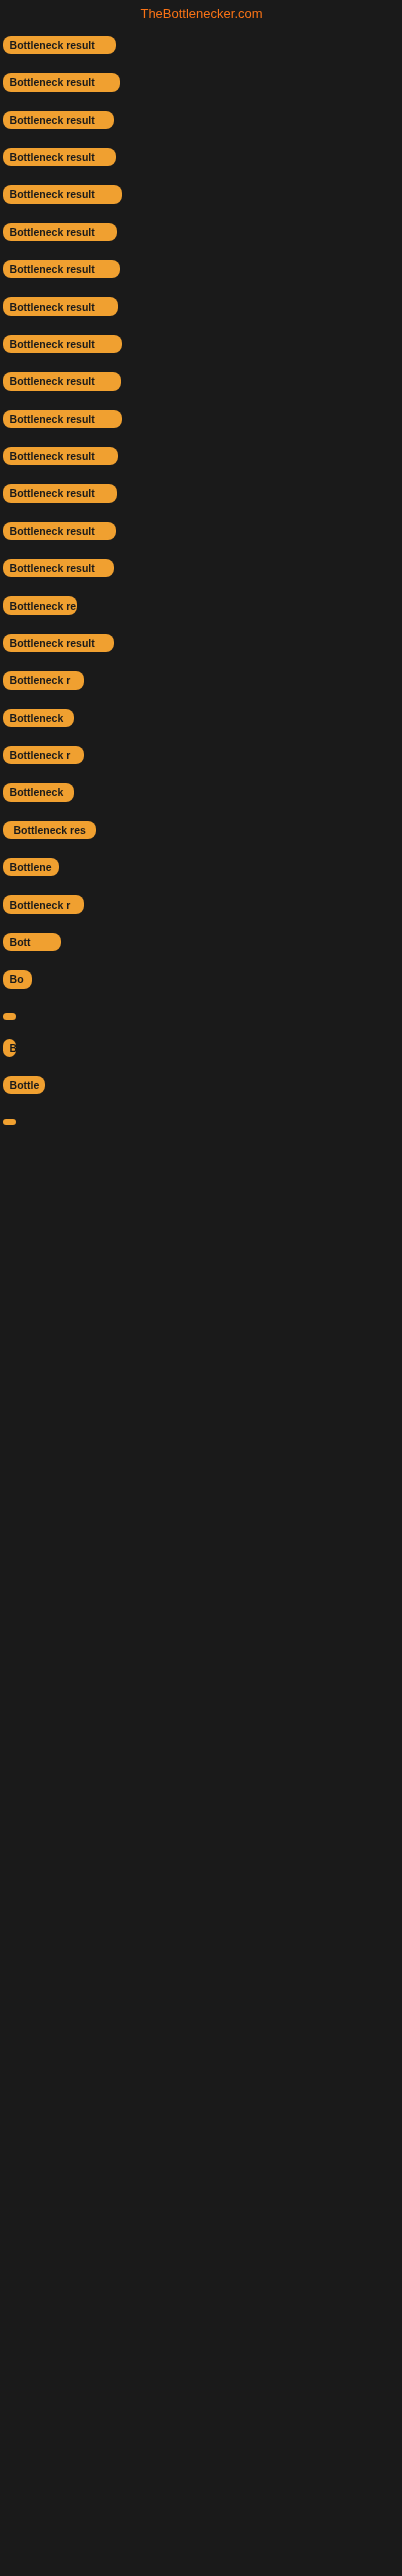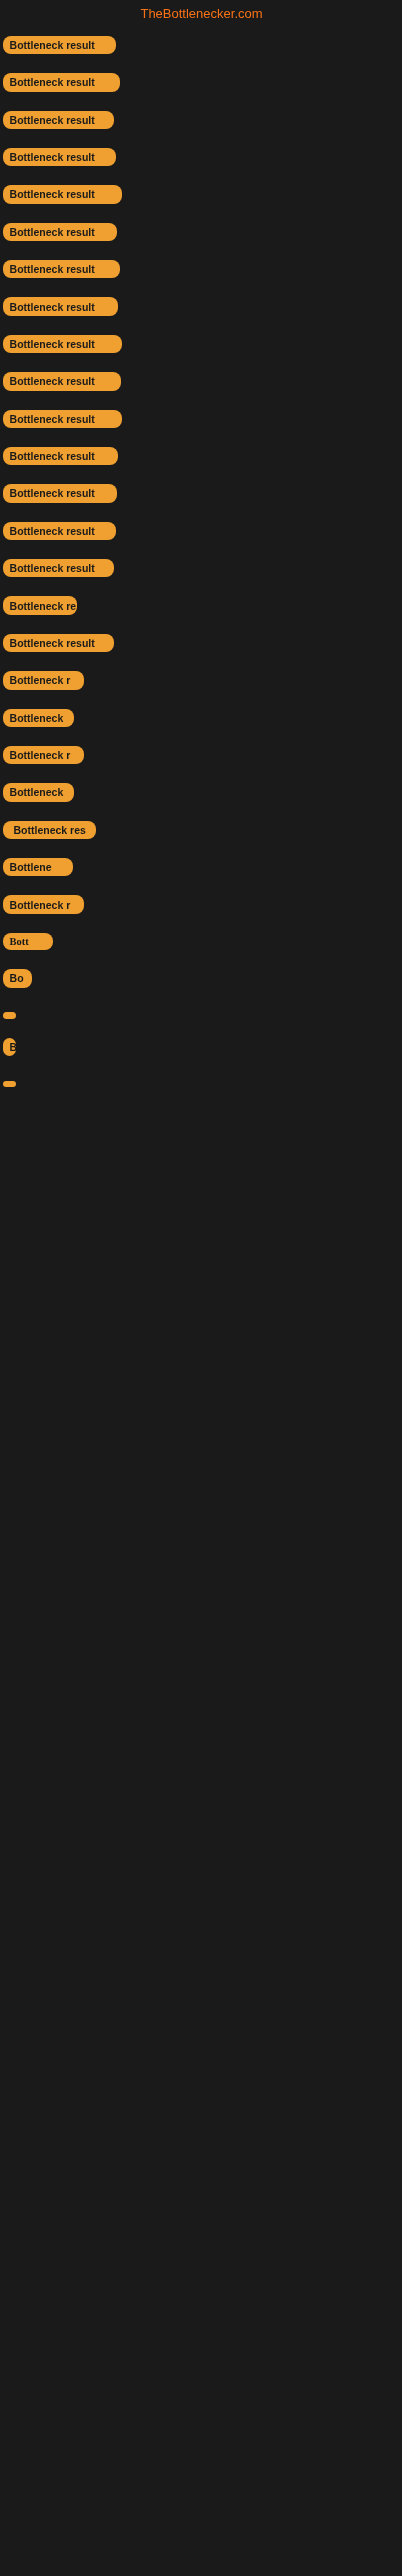--- a/index.html
+++ b/index.html
@@ -62,21 +62,22 @@
     <div class="bar-row"><span class="bottleneck-bar" style="width: 114px;">Bottleneck result</span></div>
     <div class="bar-row"><span class="bottleneck-bar" style="width: 113px;">Bottleneck result</span></div>
     <div class="bar-row"><span class="bottleneck-bar" style="width: 111px;">Bottleneck result</span></div>
     <div class="bar-row"><span class="bottleneck-bar" style="width: 74px;">Bottleneck re</span></div>
     <div class="bar-row"><span class="bottleneck-bar" style="width: 111px;">Bottleneck result</span></div>
     <div class="bar-row"><span class="bottleneck-bar" style="width: 81px;">Bottleneck r</span></div>
     <div class="bar-row"><span class="bottleneck-bar" style="width: 71px;">Bottleneck</span></div>
     <div class="bar-row"><span class="bottleneck-bar" style="width: 81px;">Bottleneck r</span></div>
     <div class="bar-row"><span class="bottleneck-bar" style="width: 71px;">Bottleneck</span></div>
     <div class="bar-row"><span class="bottleneck-bar" style="width: 93px; text-align: center;">Bottleneck res</span></div>
-    <div class="bar-row"><span class="bottleneck-bar" style="width: 70px;">Bottlene</span></div>
+    <div class="bar-row"><span class="bottleneck-bar" style="width: 56px;">Bottlene</span></div>
     <div class="bar-row"><span class="bottleneck-bar" style="width: 81px;">Bottleneck r</span></div>
-    <div class="bar-row"><span class="bottleneck-bar" style="width: 50px; font-family: Liberation Serif, serif;">Bott</span></div>
+    <div class="bar-row"><span class="bottleneck-bar" style="width: 58px;">Bott</span></div>
     <div class="bar-row"><span class="bottleneck-bar" style="width: 29px;">Bo</span></div>
     <div class="bar-row"><span class="bottleneck-bar" style="width: 6.4px;"></span></div>
     <div class="bar-row"><span class="bottleneck-bar" style="width: 13px;">B</span></div>
+    <div class="bar-row"><span class="bottleneck-bar" style="width: 42px;">Bottle</span></div>
     <div class="bar-row"><span class="bottleneck-bar" style="width: 6.4px;"></span></div>
   </div>
 
 
 </body></html>

